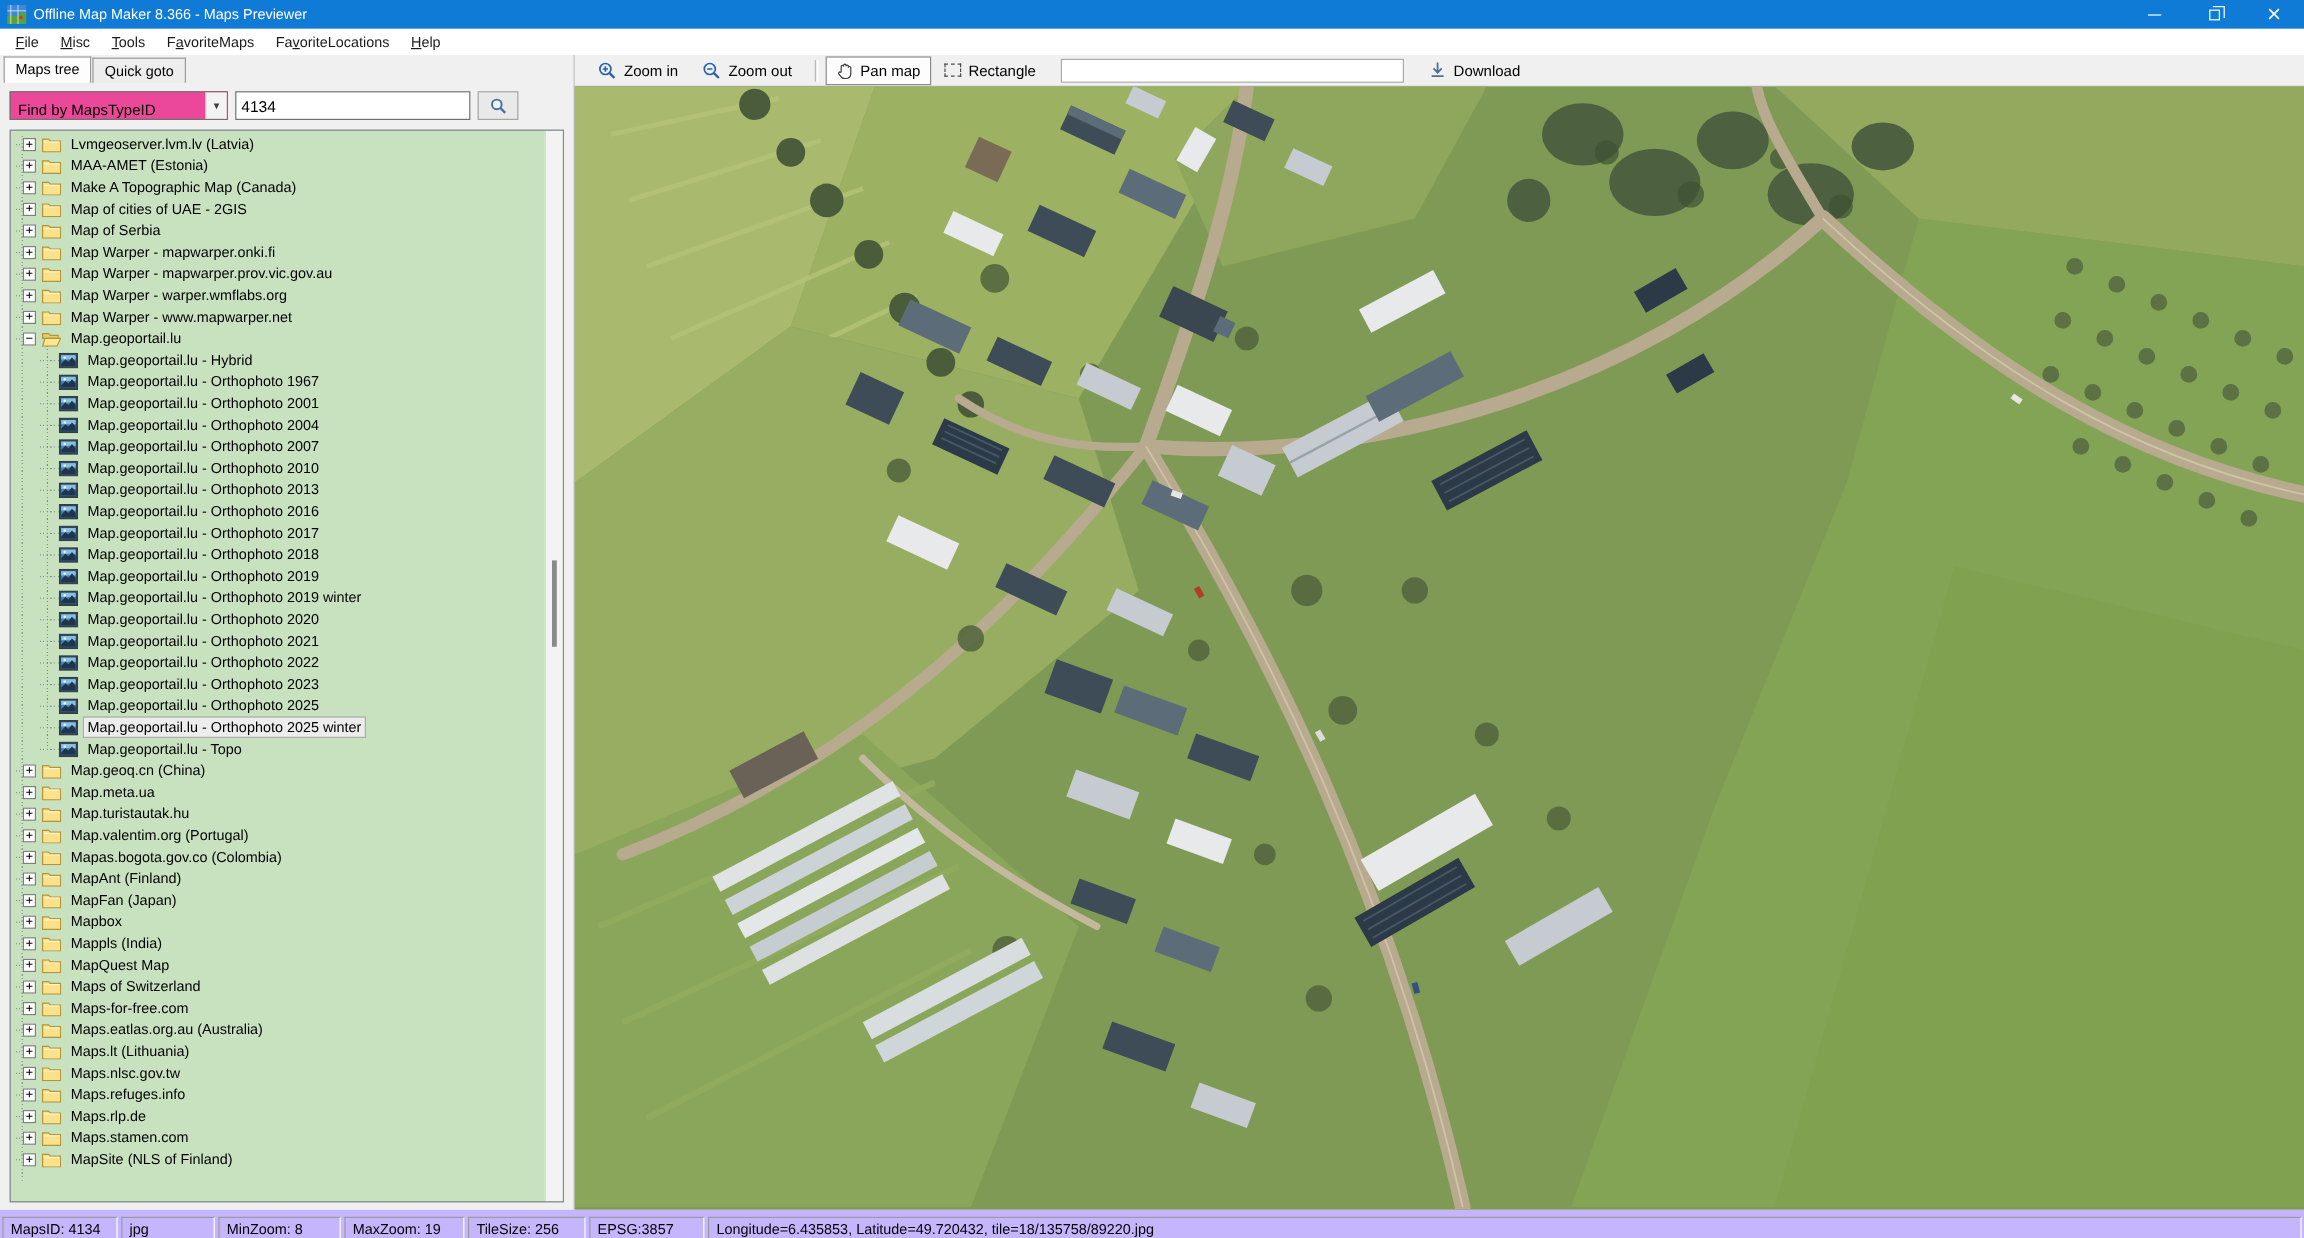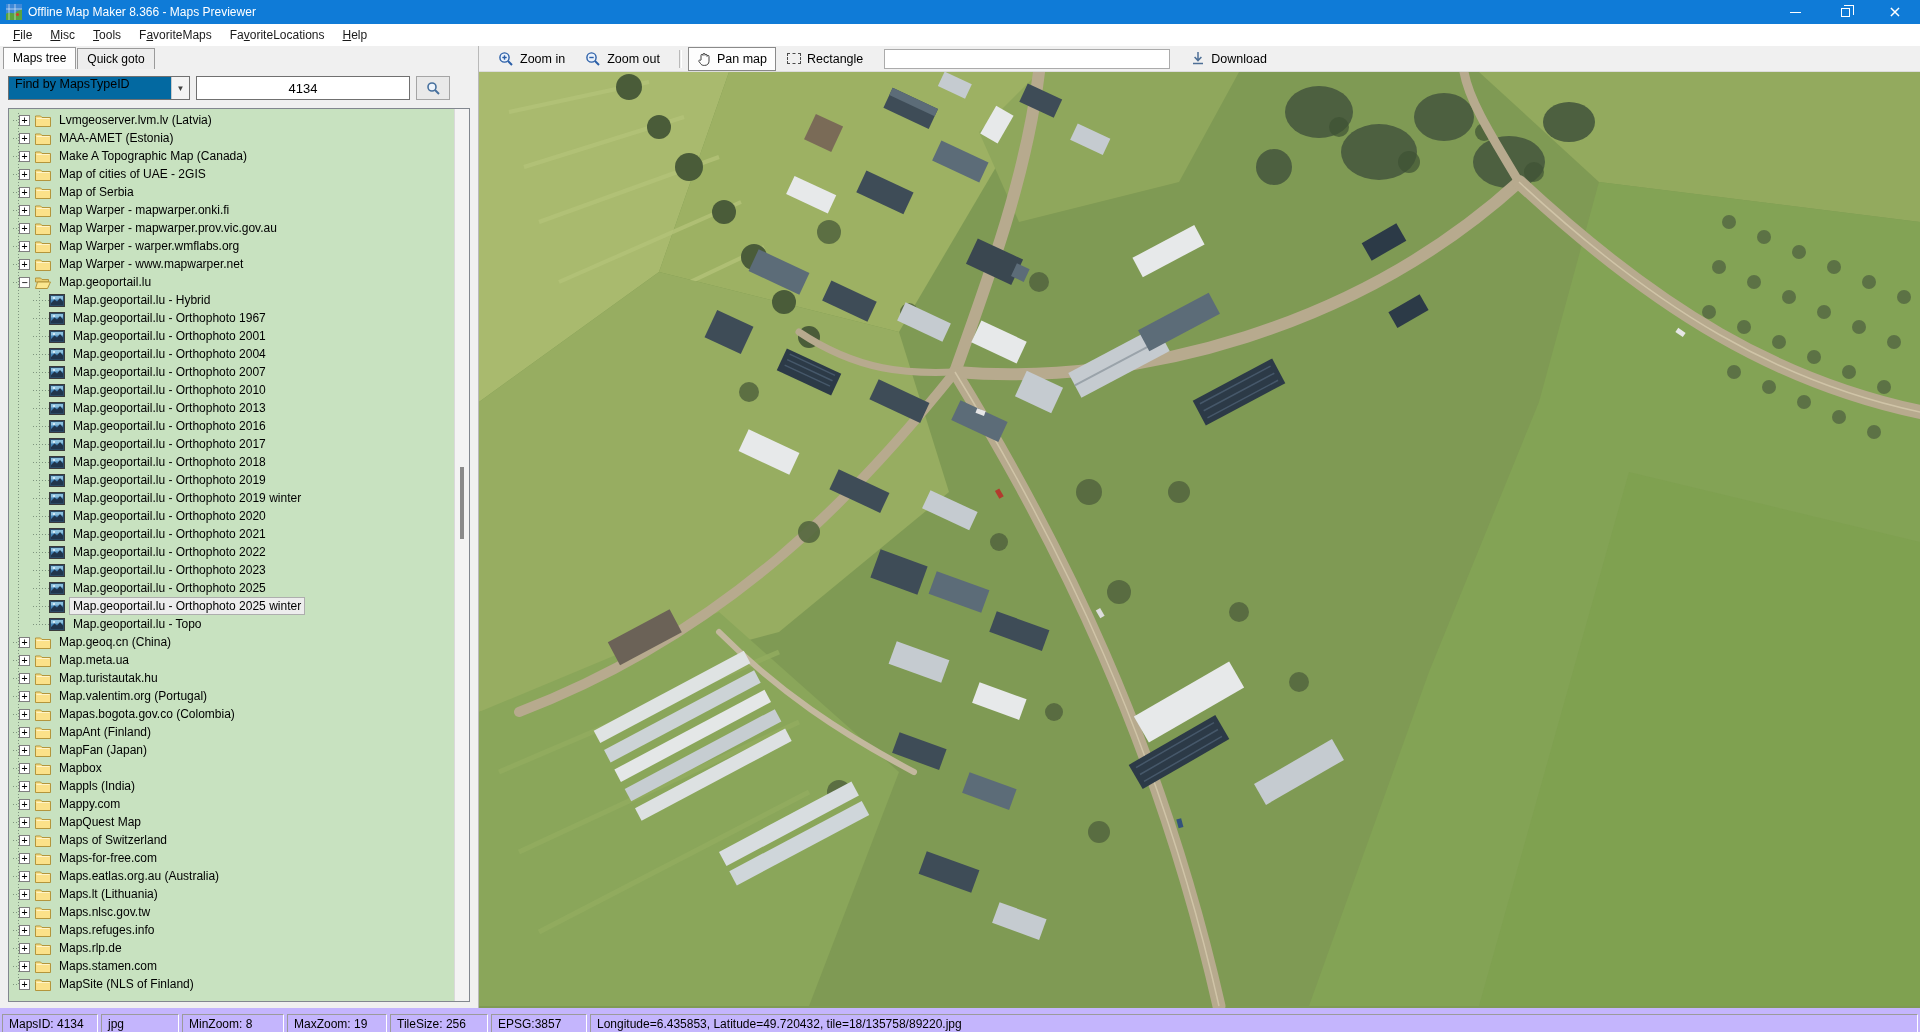--- a/index.html
+++ b/index.html
@@ -27,24 +27,24 @@
   .left-panel { width:479px; background:#f0f0f0; border-right:1px solid #b9b9b9; display:flex; flex-direction:column; }
   .right-panel { flex:1; display:flex; flex-direction:column; }
 
   
   .tabs { display:flex; height:23px; padding:2px 0 0 3px; align-items:flex-end; }
   .tab { padding:3px 9px 3px 9px; border:1px solid #9a9a9a; border-bottom:none; background:#ededed; margin-right:1px; font-size:12px; }
   .tab.active { background:#fdfdfd; padding-bottom:4px; }
 
   
   .search-row { display:flex; align-items:center; padding:7px 8px 4px 8px; gap:6px; }
-  .combo { width:182px; height:24px; background:#0369a1; border:1px solid #707070; display:flex; align-items:flex-start; }
+  .combo { width:182px; height:24px; background:#ec4899; border:1px solid #707070; display:flex; align-items:flex-end; }
   .combo-text { flex:1; padding-left:6px; font-size:12.5px; }
   .combo-arrow { width:18px; height:100%; display:flex; align-items:center; justify-content:center; border-left:1px solid #c9c9c9; background:#f3f3f3; font-size:8px; color:#404040; }
-  .find-input { width:214px; height:24px; border:1px solid #707070; padding:2px 4px; font-family:"Liberation Sans",sans-serif; font-size:13px;text-align:center; }
+  .find-input { width:196px; height:24px; border:1px solid #707070; padding:2px 4px; font-family:"Liberation Sans",sans-serif; font-size:13px; }
   .search-btn { width:34px; height:24px; border:1px solid #a5a5a5; background:#e9e9e9; display:flex; align-items:center; justify-content:center; }
 
   
   .tree-wrap { flex:1; margin:4px 8px 6px 8px; border:1px solid #82878f; background:#c8e2c0; display:flex; overflow:hidden; }
   .tree { flex:1; position:relative; padding-top:2px; overflow:hidden; }
   .vguide { position:absolute; width:1px; background-image:repeating-linear-gradient(to bottom,#7e947e 0 1px, transparent 1px 3px); }
   .tree-row { height:18px; display:flex; align-items:center; white-space:nowrap; position:relative; }
   .tree-row .stub { height:1px; background-image:repeating-linear-gradient(to right,#7e947e 0 1px, transparent 1px 3px); }
   .tree-row.lv0 .stub { width:6px; margin-left:4px; }
   .tree-row.lv1 .stub { width:16px; margin-left:24px; }
@@ -573,31 +573,20 @@
           <div class="tree-row lv0 icon-folder expander-plus">
             <span class="stub"></span>
             <span class="expander"></span>
             <span class="ico">
               <svg class="sf" width="16" height="13">
                 <use href="#sym-folder"></use>
               </svg>
 
             </span>
             <span class="label">Mappls (India)</span>
-          </div>
-          <div class="tree-row lv0 icon-folder expander-plus">
-            <span class="stub"></span>
-            <span class="expander"></span>
-            <span class="ico">
-              <svg class="sf" width="16" height="13">
-                <use href="#sym-folder"></use>
-              </svg>
-
-            </span>
-            <span class="label">Mappy.com</span>
           </div>
           <div class="tree-row lv0 icon-folder expander-plus">
             <span class="stub"></span>
             <span class="expander"></span>
             <span class="ico">
               <svg class="sf" width="16" height="13">
                 <use href="#sym-folder"></use>
               </svg>
 
             </span>

